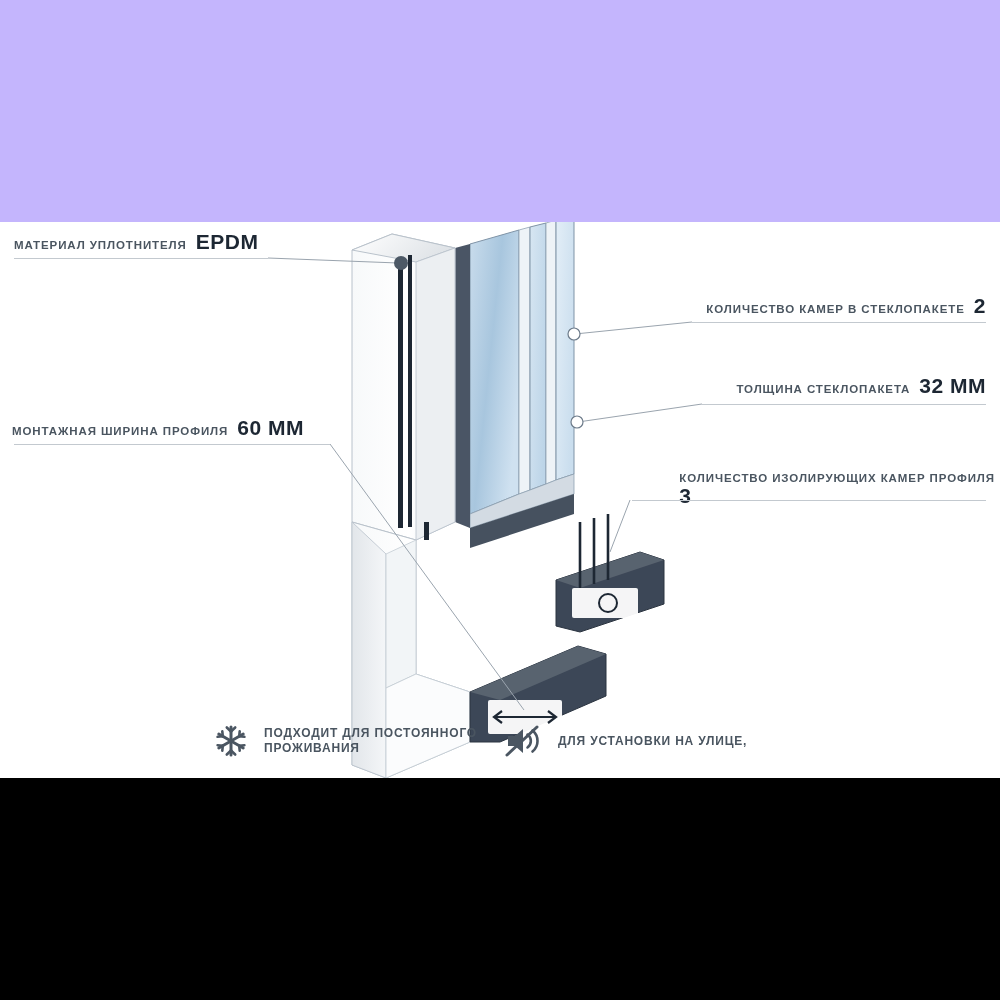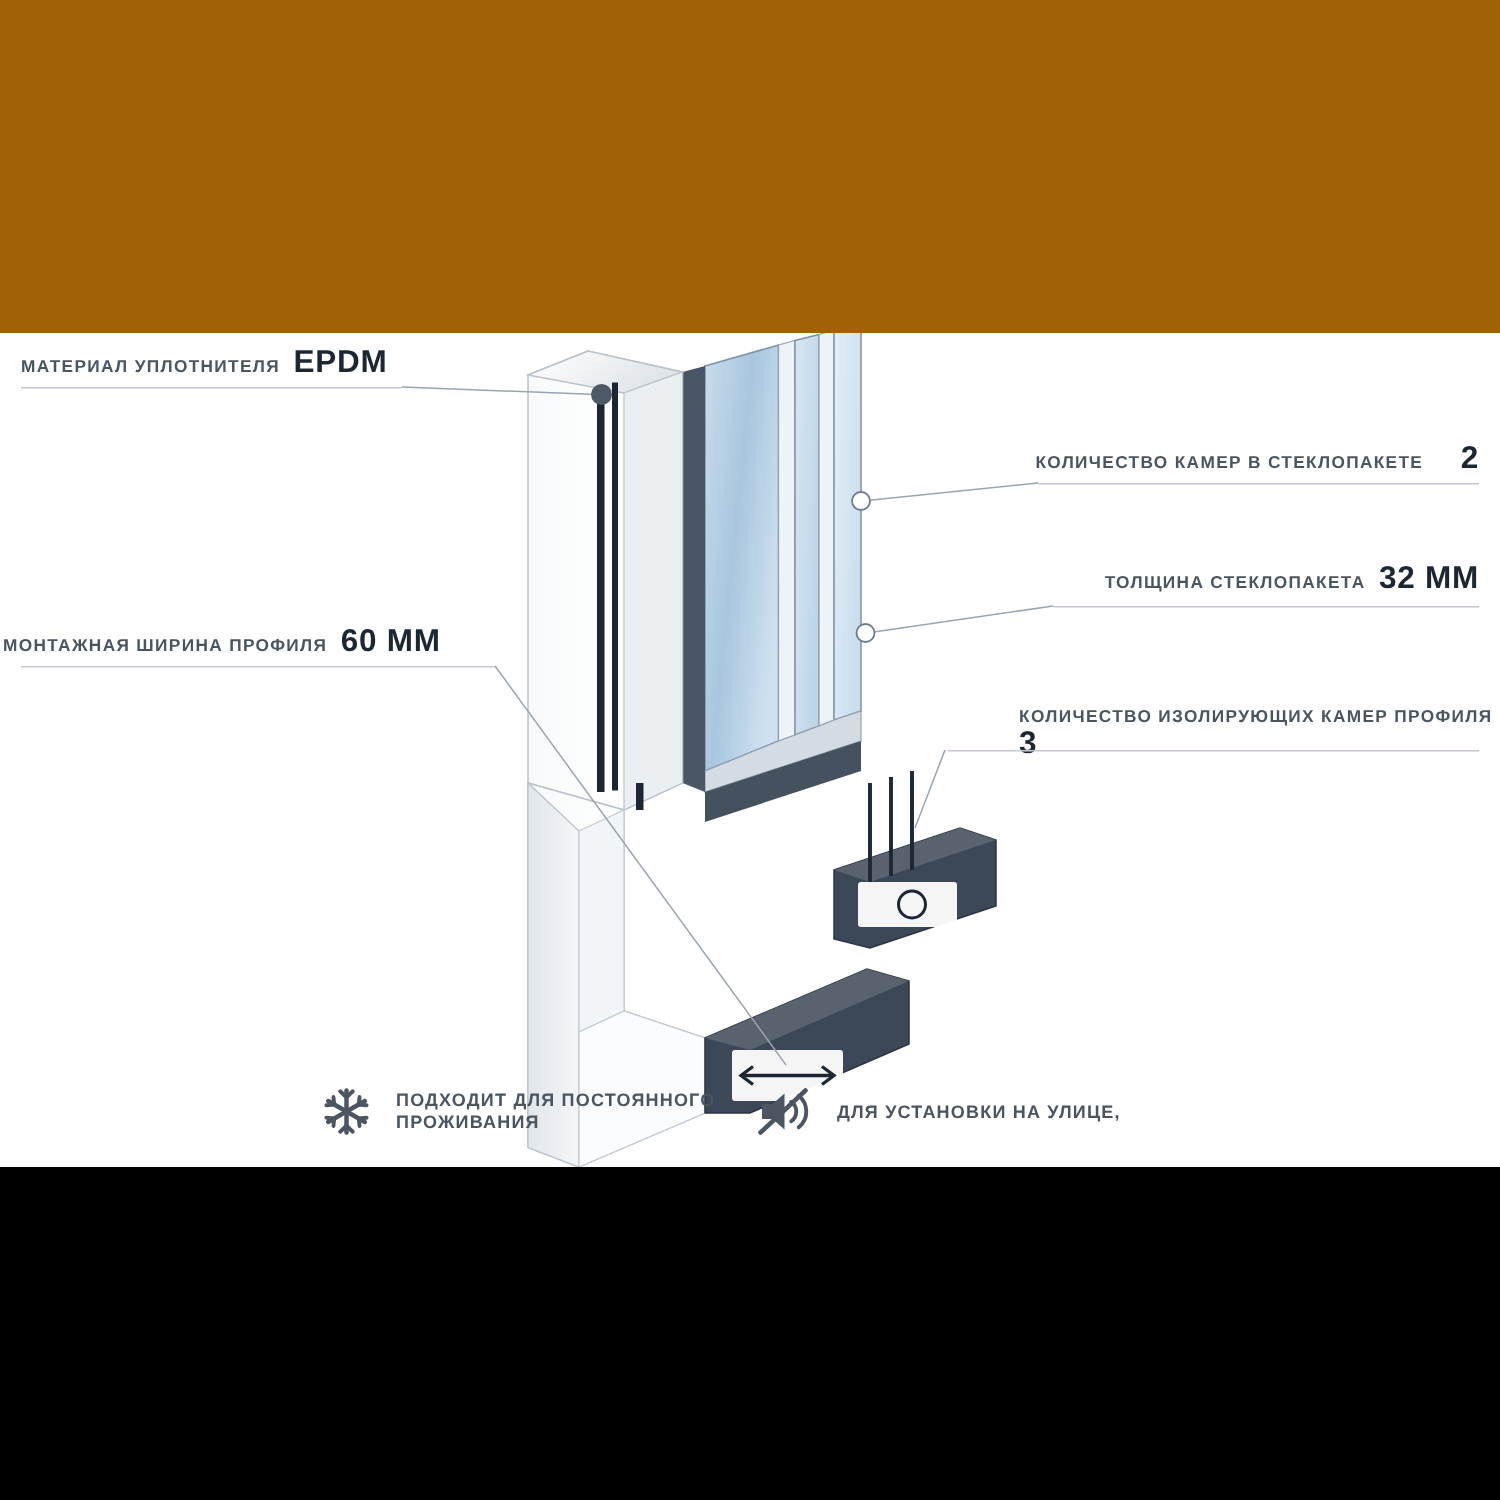--- a/index.html
+++ b/index.html
@@ -10,21 +10,21 @@
   body {
     width: 1000px;
     height: 1000px;
     overflow: hidden;
     font-family: "Liberation Sans", sans-serif;
   }
   #stage {
     position: relative;
     width: 1000px;
     height: 708px;
-    background: #a16207;
+    background: #c4b5fd;
     text-decoration: underline;
   }
   #canvas {
     position: absolute;
     left: 0;
     top: 222px;
     width: 1000px;
     height: 556px;
     background: #ffffff;
   }
@@ -198,33 +198,33 @@
         <circle cx="577" cy="200" r="6" fill="#ffffff" stroke="#6d7b8a" stroke-width="1.2"></circle>
       </g>
     </svg>
 
     <div class="callout" style="left:14px; top:8px;">
       <span>МАТЕРИАЛ УПЛОТНИТЕЛЯ</span>
       <span class="val">EPDM</span>
     </div>
     <div class="rule" style="left:14px; top:36px; width:254px;"></div>
 
-    <div class="callout right" style="right:14px; top:72px;gap:16px;">
+    <div class="callout right" style="right:14px; top:72px;">
       <span>КОЛИЧЕСТВО КАМЕР В СТЕКЛОПАКЕТЕ</span>
       <span class="val">2</span>
     </div>
     <div class="rule" style="right:14px; top:100px; width:294px;"></div>
 
     <div class="callout right" style="right:14px; top:152px;margin-left:14px;">
       <span>ТОЛЩИНА СТЕКЛОПАКЕТА</span>
       <span class="val">32 ММ</span>
     </div>
     <div class="rule" style="right:14px; top:182px; width:284px;"></div>
 
-    <div class="callout" style="left:2px; top:194px;">
+    <div class="callout" style="left:12px; top:194px;">
       <span>МОНТАЖНАЯ ШИРИНА ПРОФИЛЯ</span>
       <span class="val">60 ММ</span>
     </div>
     <div class="rule" style="left:14px; top:222px; width:316px;"></div>
 
     <div class="callout right" style="right:14px; top:250px;flex-direction:column;">
       <span>КОЛИЧЕСТВО ИЗОЛИРУЮЩИХ КАМЕР ПРОФИЛЯ</span>
       <span class="val">3</span>
     </div>
     <div class="rule" style="right:14px; top:278px; width:354px;"></div>

